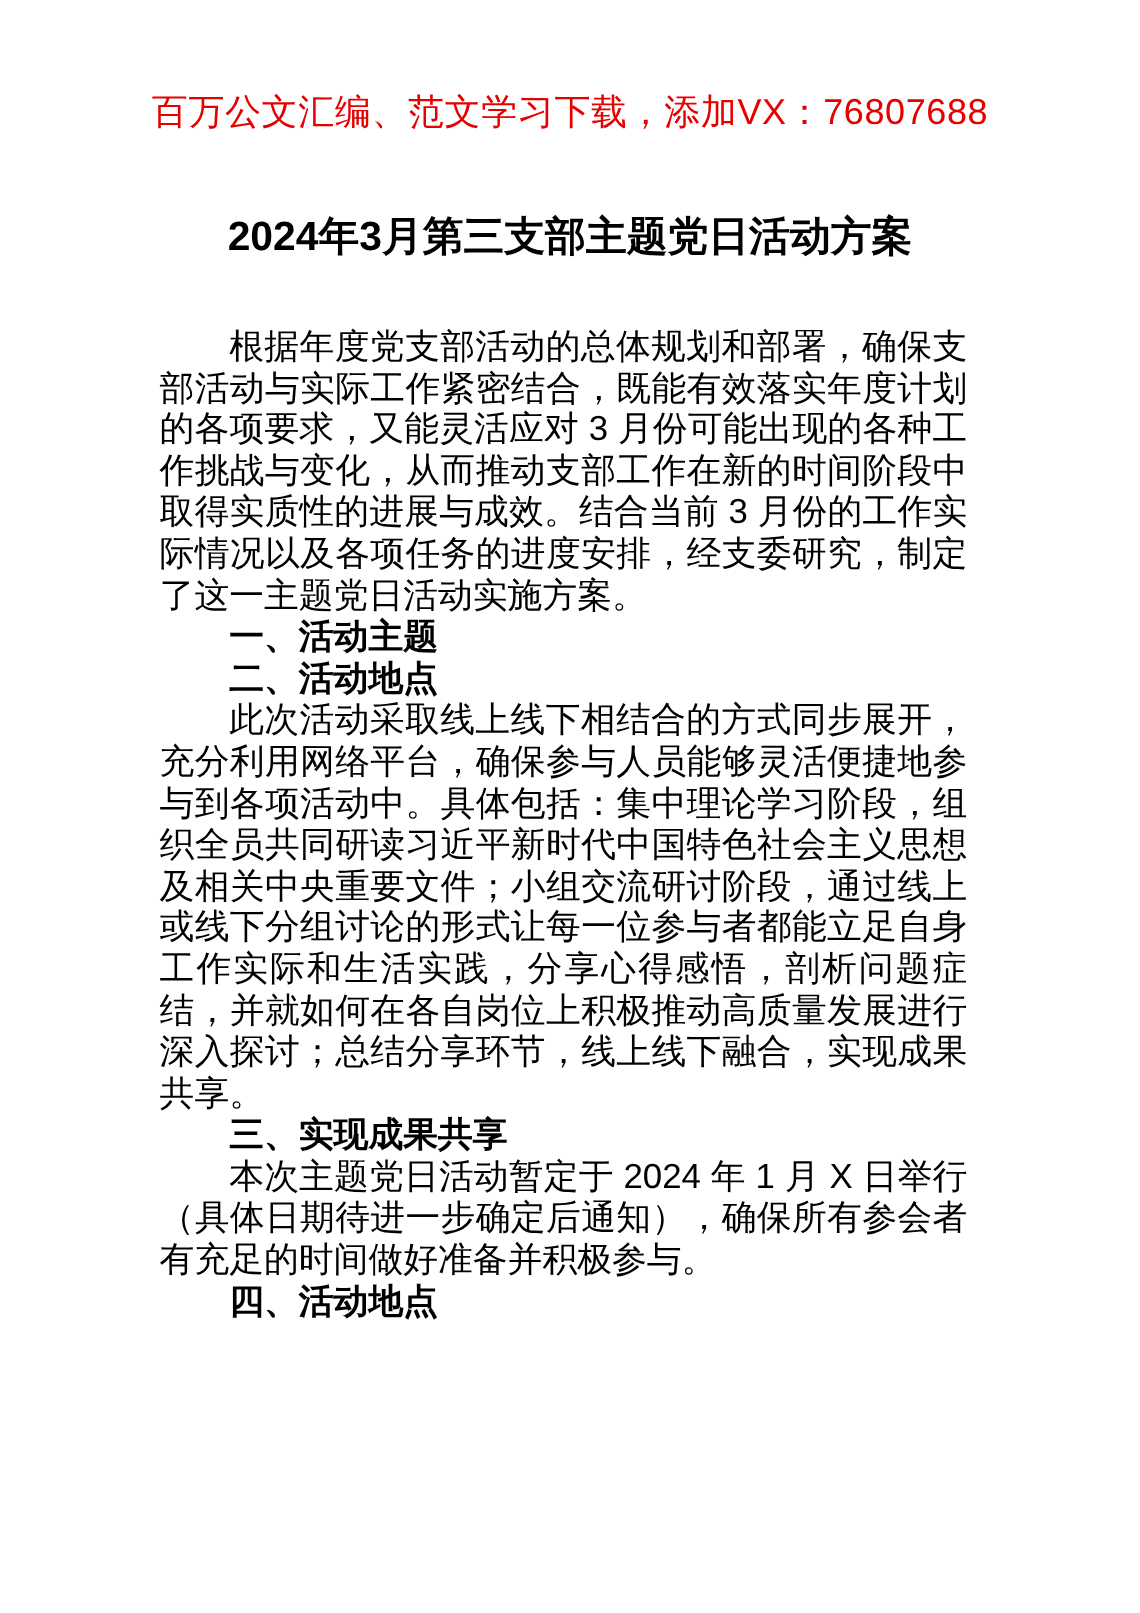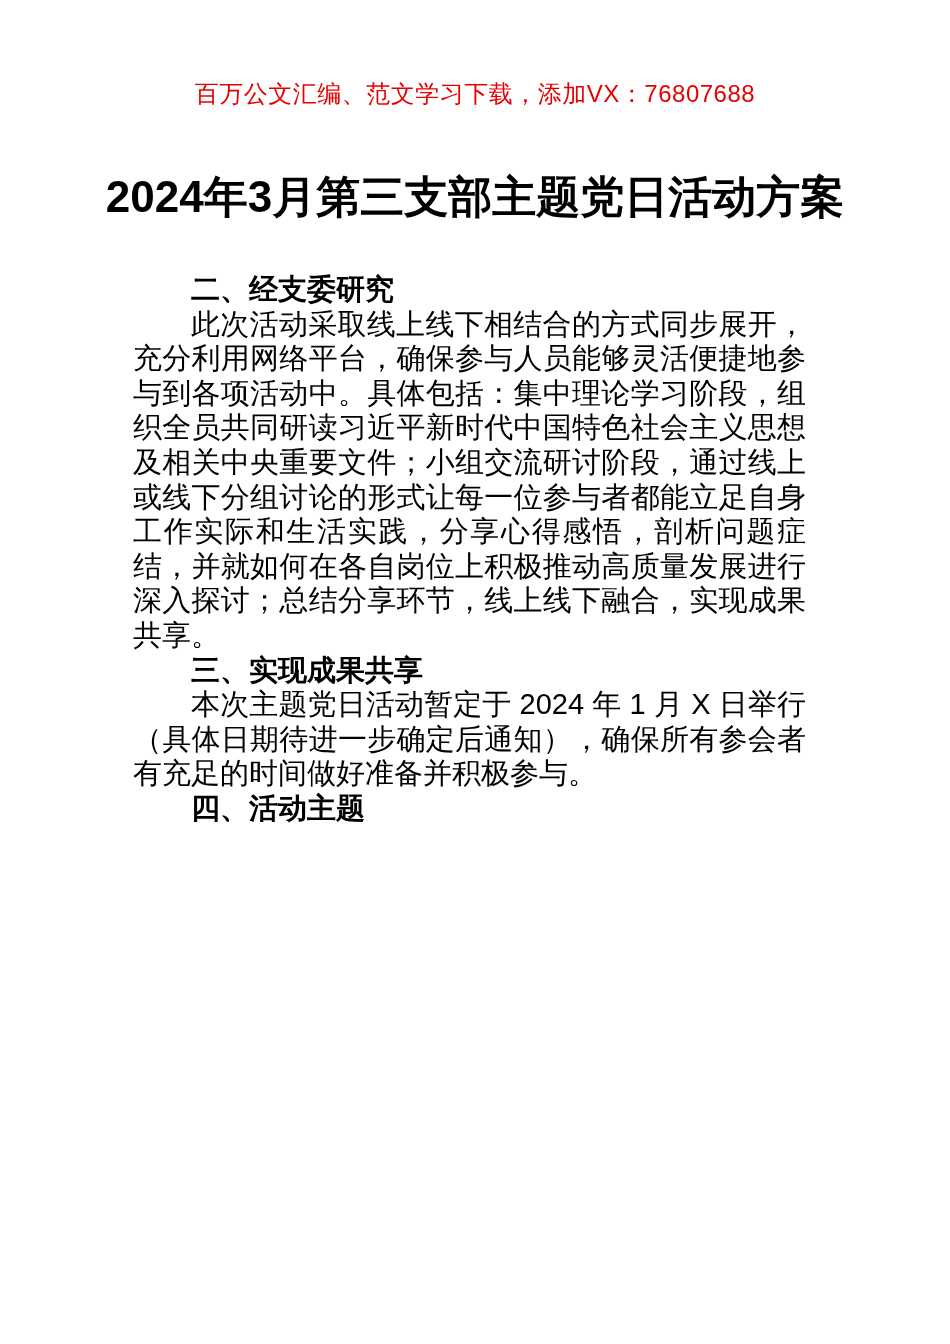--- a/index.html
+++ b/index.html
@@ -15,33 +15,33 @@
     overflow: hidden;
     font-family: "Liberation Sans", sans-serif;
     color: #000000;
   }
   .red-header {
     position: absolute;
     top: 81px;
     left: 0;
     right: 0;
     text-align: center;
-    font-size: 24px;
+    font-size: 30px;
     line-height: 26px;
     letter-spacing: 0.5px;
     font-weight: 400;
   }
   .doc-title {
     position: absolute;
     top: 172px;
     left: 0;
     right: 0;
     margin: 0;
     text-align: center;
-    font-size: 44px;
+    font-size: 34px;
     line-height: 50px;
     font-weight: 700;
     color: #000000;
   }
   .doc-body {
     position: absolute;
     top: 272px;
     left: 133px;
     width: 673px;
     font-size: 29px;
@@ -62,19 +62,21 @@
     font-weight: 700;
   }
 </style>
 </head>
 <body>
 
 <div class="page" style="background: rgb(255, 255, 255);">
   <div class="red-header" style="color: rgb(230, 0, 0);">百万公文汇编、范文学习下载，添加VX：76807688</div>
   <h1 class="doc-title">2024年3月第三支部主题党日活动方案</h1>
   <div class="doc-body" id="doc-body">
-      <p class="sec-heading">二、经支委研究</p>
+      <p class="sec-paragraph">根据年度党支部活动的总体规划和部署，确保支部活动与实际工作紧密结合，既能有效落实年度计划的各项要求，又能灵活应对 3 月份可能出现的各种工作挑战与变化，从而推动支部工作在新的时间阶段中取得实质性的进展与成效。结合当前 3 月份的工作实际情况以及各项任务的进度安排，经支委研究，制定了这一主题党日活动实施方案。</p>
+      <p class="sec-heading">一、活动主题</p>
+      <p class="sec-heading">二、活动地点</p>
       <p class="sec-paragraph">此次活动采取线上线下相结合的方式同步展开，充分利用网络平台，确保参与人员能够灵活便捷地参与到各项活动中。具体包括：集中理论学习阶段，组织全员共同研读习近平新时代中国特色社会主义思想及相关中央重要文件；小组交流研讨阶段，通过线上或线下分组讨论的形式让每一位参与者都能立足自身工作实际和生活实践，分享心得感悟，剖析问题症结，并就如何在各自岗位上积极推动高质量发展进行深入探讨；总结分享环节，线上线下融合，实现成果共享。</p>
       <p class="sec-heading">三、实现成果共享</p>
       <p class="sec-paragraph">本次主题党日活动暂定于 2024 年 1 月 X 日举行（具体日期待进一步确定后通知），确保所有参会者有充足的时间做好准备并积极参与。</p>
-      <p class="sec-heading">四、活动主题</p>
+      <p class="sec-heading">四、活动地点</p>
     </div>
 </div>
 
 </body></html>

